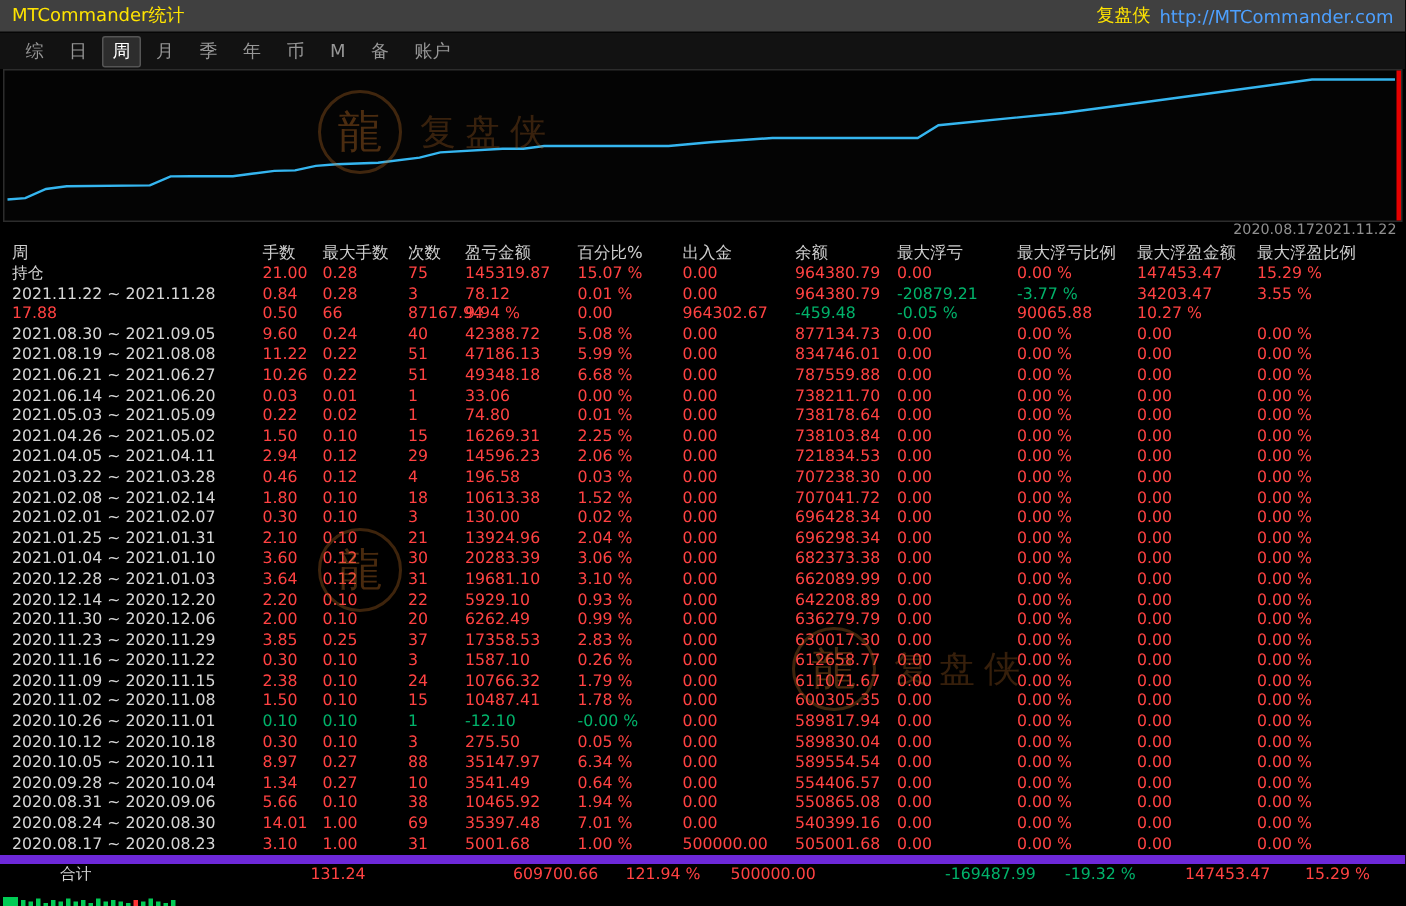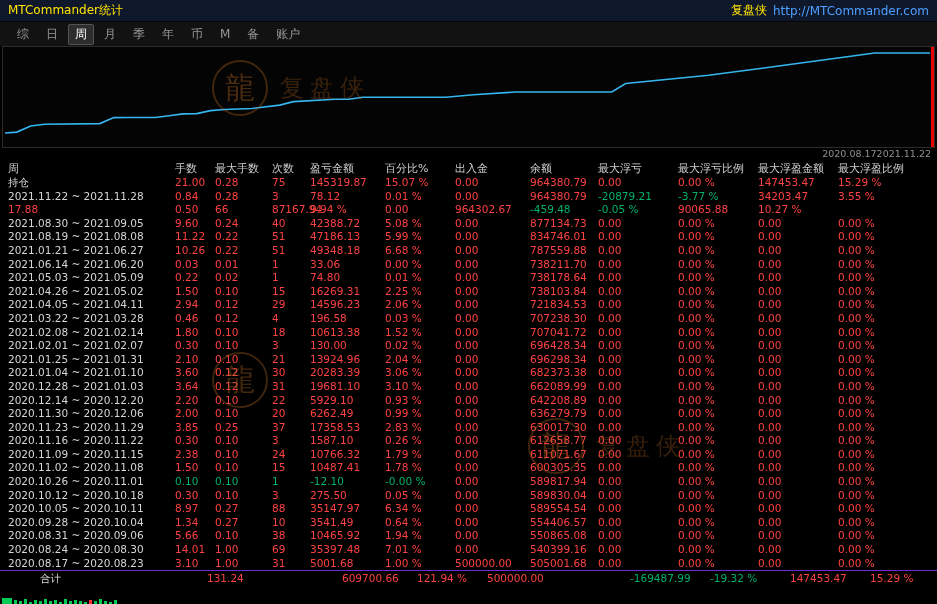--- a/index.html
+++ b/index.html
@@ -6,21 +6,21 @@
     --up:#ff4242; --down:#00b26a; --label:#d6d6d6; --header:#cfcfcf;
     --line:#35b6f0; --redline:#e60000; --yellow:#ffe400; --url:#4da0ff;
     --minig:#00cc55; --minir:#ff3333;
   }
   *{box-sizing:border-box;margin:0;padding:0;}
   html,body{background:#000;}
   body{font-family:"DejaVu Sans","Liberation Sans",sans-serif;}
   .app{position:relative;width:937px;height:604px;background:#000;overflow:hidden;}
 
   
-  .titlebar{height:22px;background:#0f172a;border-bottom:1px solid #060606;
+  .titlebar{height:22px;background:#404040;border-bottom:1px solid #060606;
     display:flex;justify-content:space-between;align-items:center;padding:0 8px;}
   .title{color:var(--yellow);font-size:12px;}
   .tb-right{display:flex;align-items:center;}
   .brand{color:var(--yellow);font-size:12px;}
   .url{color:var(--url);font-size:12px;margin-left:6px;cursor:pointer;}
 
   
   .menubar{height:24px;background:#121212;display:flex;align-items:center;gap:3px;padding:0 10px;}
   .menu-item{color:#979797;font-size:12px;padding:2px 7px;cursor:default;}
   .menu-item.selected{color:#ffffff;background:#2d2d2d;border:1px solid #555;border-radius:2px;padding:1px 6px;}
@@ -35,21 +35,21 @@
   
   .table{position:relative;}
   .trow{display:grid;grid-template-columns:167px 40px 57px 38px 75px 70px 75px 68px 80px 80px 80px 1fr;
     height:13.6px;line-height:13.6px;padding-left:8px;}
   .trow.thead{height:15px;line-height:15px;}
   .cell{font-size:10.5px;white-space:nowrap;overflow:visible;}
   .c-h{color:var(--header);font-size:11px;}
   .c-r{color:var(--up);}
   .c-g{color:var(--down);}
   .c-w{color:var(--label);}
-  .trow.total{border-top:1px solid #6d28d9;height:16px;line-height:15px;padding-left:40px;}
+  .trow.total{border-top:6px solid #6d28d9;height:16px;line-height:15px;padding-left:40px;}
 
   
   .wm{position:absolute;display:flex;align-items:center;gap:12px;pointer-events:none;}
   .wm-circle{width:56px;height:56px;border-radius:50%;border:2px solid rgba(193,111,38,.32);
     display:flex;align-items:center;justify-content:center;color:rgba(193,111,38,.38);font-size:30px;}
   .wm-text{color:rgba(193,111,38,.28);font-size:24px;letter-spacing:6px;}
   .wm1{left:212px;top:60px;}
   .wm2{left:212px;top:352px;}
   .wm3{left:528px;top:418px;}
 
@@ -175,21 +175,21 @@
           <div class="cell c-r">47186.13</div>
           <div class="cell c-r">5.99 %</div>
           <div class="cell c-r">0.00</div>
           <div class="cell c-r">834746.01</div>
           <div class="cell c-r">0.00</div>
           <div class="cell c-r">0.00 %</div>
           <div class="cell c-r">0.00</div>
           <div class="cell c-r">0.00 %</div>
         </div>
         <div class="trow">
-          <div class="cell c-w">2021.01.21 ~ 2021.06.27</div>
+          <div class="cell c-w">2021.06.21 ~ 2021.06.27</div>
           <div class="cell c-r">10.26</div>
           <div class="cell c-r">0.22</div>
           <div class="cell c-r">51</div>
           <div class="cell c-r">49348.18</div>
           <div class="cell c-r">6.68 %</div>
           <div class="cell c-r">0.00</div>
           <div class="cell c-r">787559.88</div>
           <div class="cell c-r">0.00</div>
           <div class="cell c-r">0.00 %</div>
           <div class="cell c-r">0.00</div>

